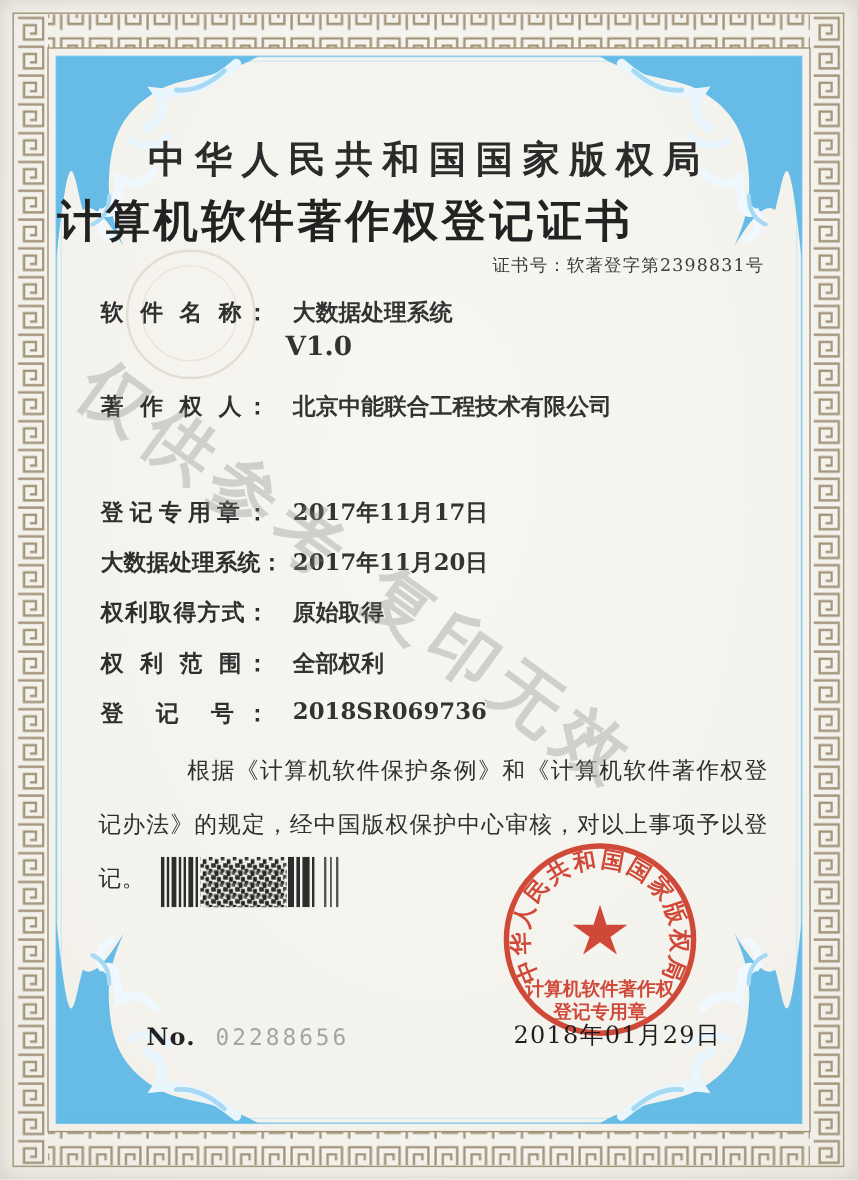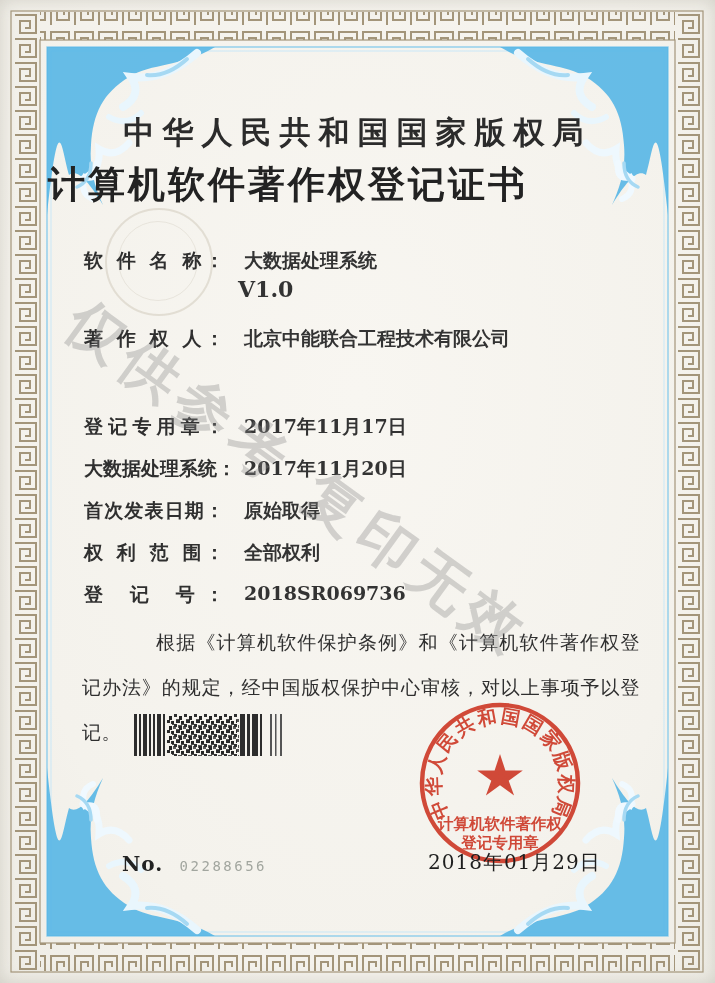--- a/index.html
+++ b/index.html
@@ -36,21 +36,21 @@
   .statement{
     position:absolute;left:82px;top:620px;width:558px;margin:0;
     font-size:19px;line-height:45px;letter-spacing:.5px;color:#2f2f2f;
     text-align:justify;text-indent:74px;font-weight:500;
   }
   .barcode{position:absolute;left:134px;top:714px;z-index:12;}
   .serial-line{position:absolute;left:122px;top:852px;font-size:20px;white-space:nowrap;}
   .serial-prefix{font-weight:700;color:#222;letter-spacing:1px;}
   .serial-number{
     font-family:"DejaVu Sans Mono","Liberation Mono",monospace;
-    color:#a2a69f;font-size:14px;letter-spacing:2.5px;margin-left:10px;
+    color:#a2a69f;font-size:19px;letter-spacing:2.5px;margin-left:10px;
   }
   .seal{position:absolute;left:405px;top:688px;width:200px;height:200px;z-index:20;
         mix-blend-mode:multiply;opacity:.92;}
   .seal-date{
     position:absolute;left:428px;top:849px;z-index:30;
     font-size:20px;font-weight:400;color:#1e1e1e;letter-spacing:1px;white-space:nowrap;
   }
   .watermark{
     position:absolute;left:96px;top:284px;z-index:40;
     transform:rotate(36deg);transform-origin:0 0;
@@ -116,20 +116,23 @@
 
   <div class="emboss">
     <div class="emboss-inner"></div>
   </div>
 
   <div class="content">
 
     <div class="authority-title">中华人民共和国国家版权局</div>
     <div class="cert-title">计算机软件著作权登记证书</div>
 
+    <div class="certno-line">
+      <span>证书号：</span><span>软著登字第2398831号</span>
+    </div>
 
     <div class="field-row" style="top:248px">
       <span class="field-label">软 件 名 称：</span>
       <span class="field-value">大数据处理系统</span>
     </div>
     <div class="version-line" style="top:276px">V1.0</div>
 
     <div class="field-row" style="top:326px">
       <span class="field-label">著 作 权 人：</span>
       <span class="field-value">北京中能联合工程技术有限公司</span>
@@ -139,21 +142,21 @@
       <span class="field-label">登记专用章：</span>
       <span class="field-value">2017年11月17日</span>
     </div>
 
     <div class="field-row" style="top:456px">
       <span class="field-label">大数据处理系统：</span>
       <span class="field-value">2017年11月20日</span>
     </div>
 
     <div class="field-row" style="top:498px">
-      <span class="field-label">首次发表日期：</span>
+      <span class="field-label">权利取得方式：</span>
       <span class="field-value">原始取得</span>
     </div>
 
     <div class="field-row" style="top:540px">
       <span class="field-label">权 利 范 围：</span>
       <span class="field-value">全部权利</span>
     </div>
 
     <div class="field-row" style="top:582px">
       <span class="field-label">登 记 号：</span>

